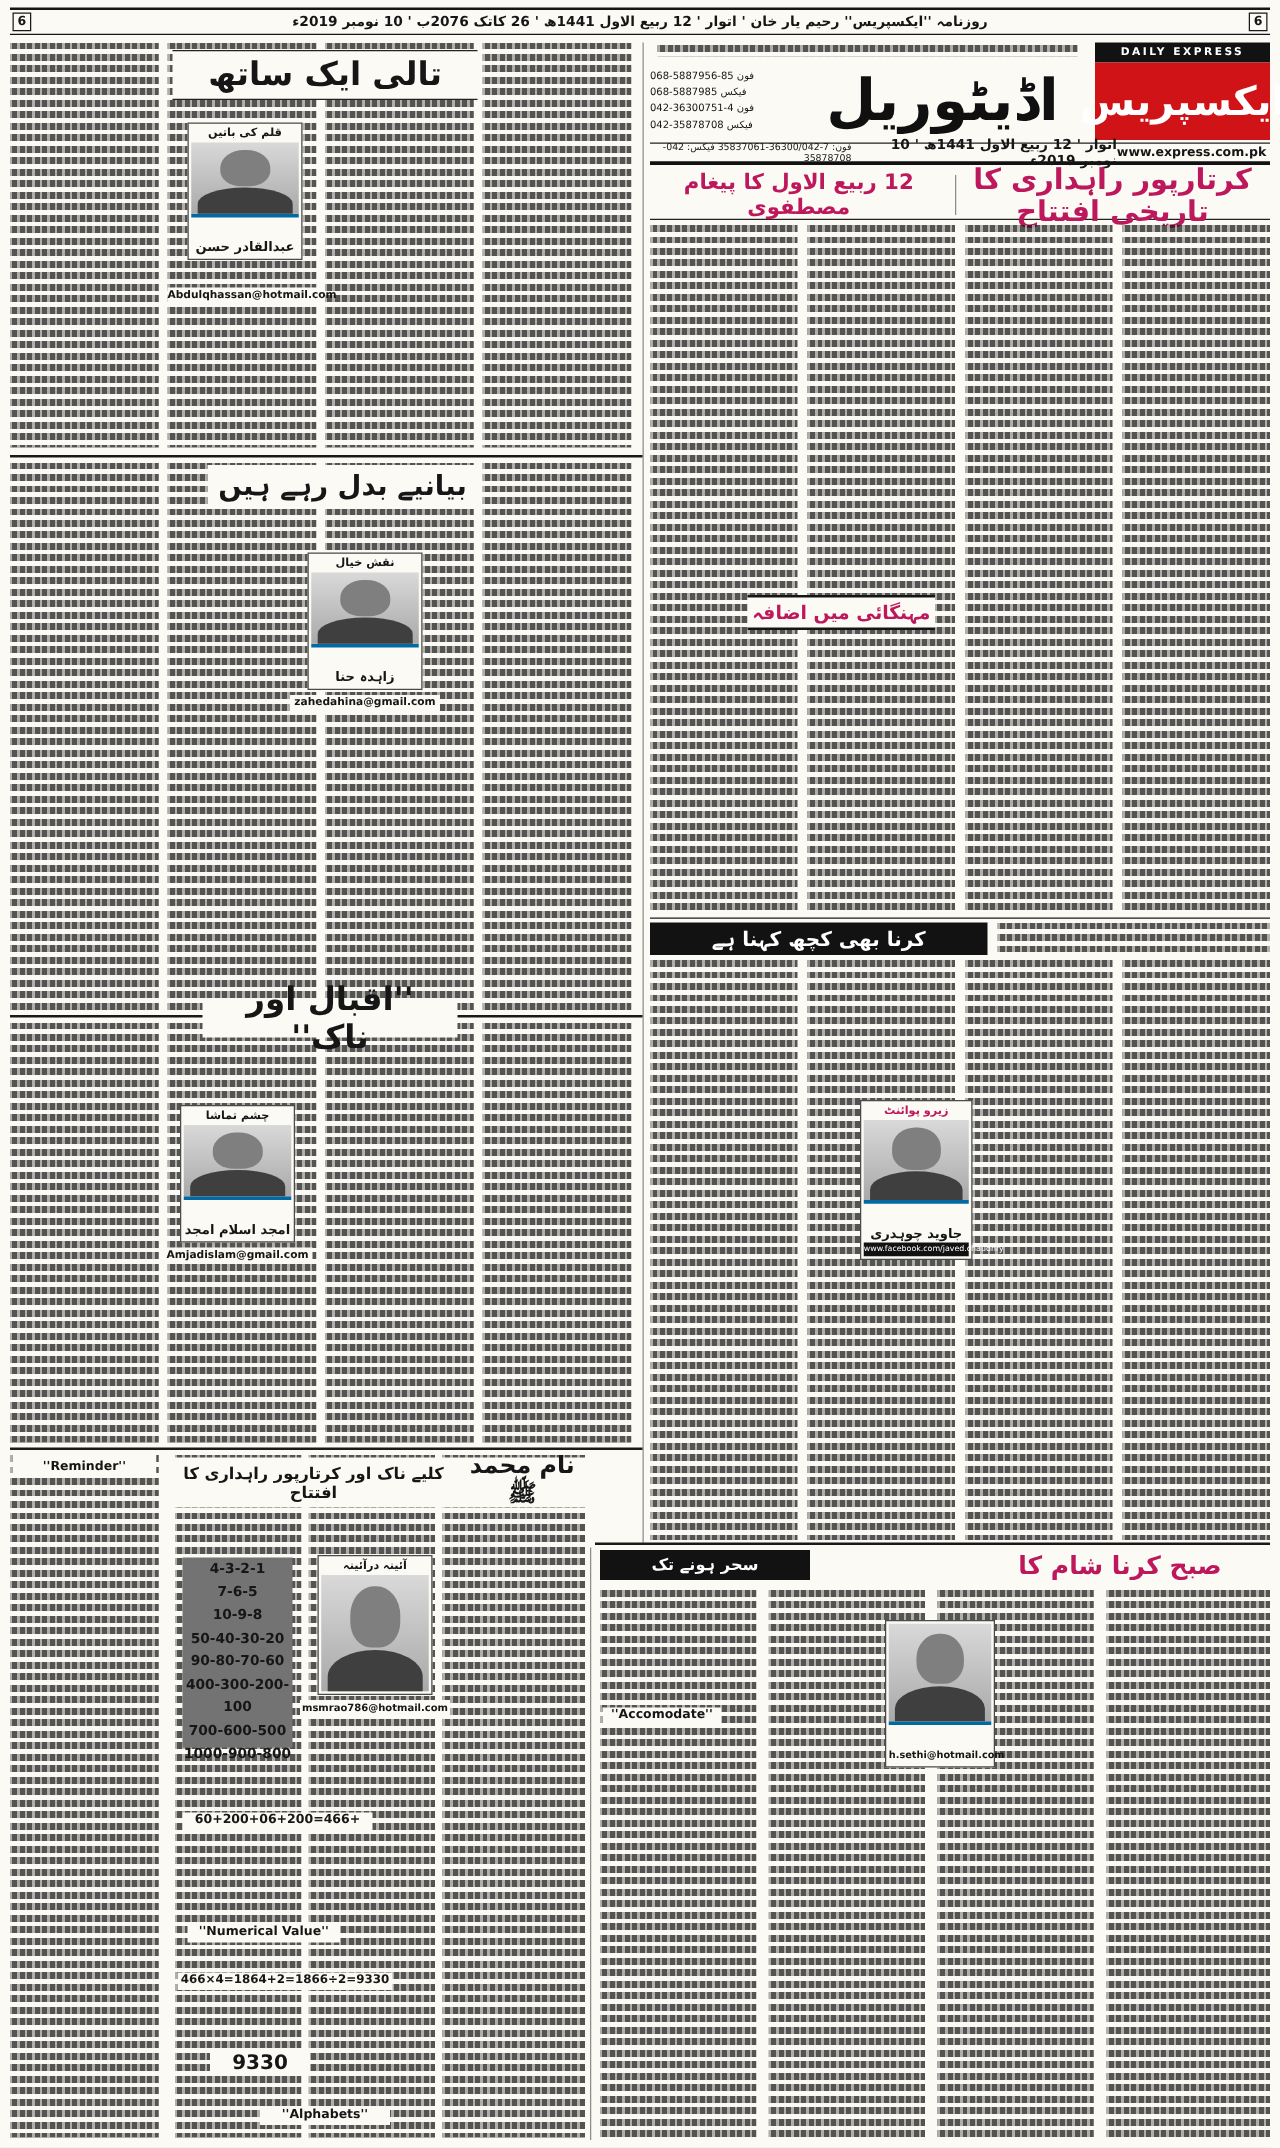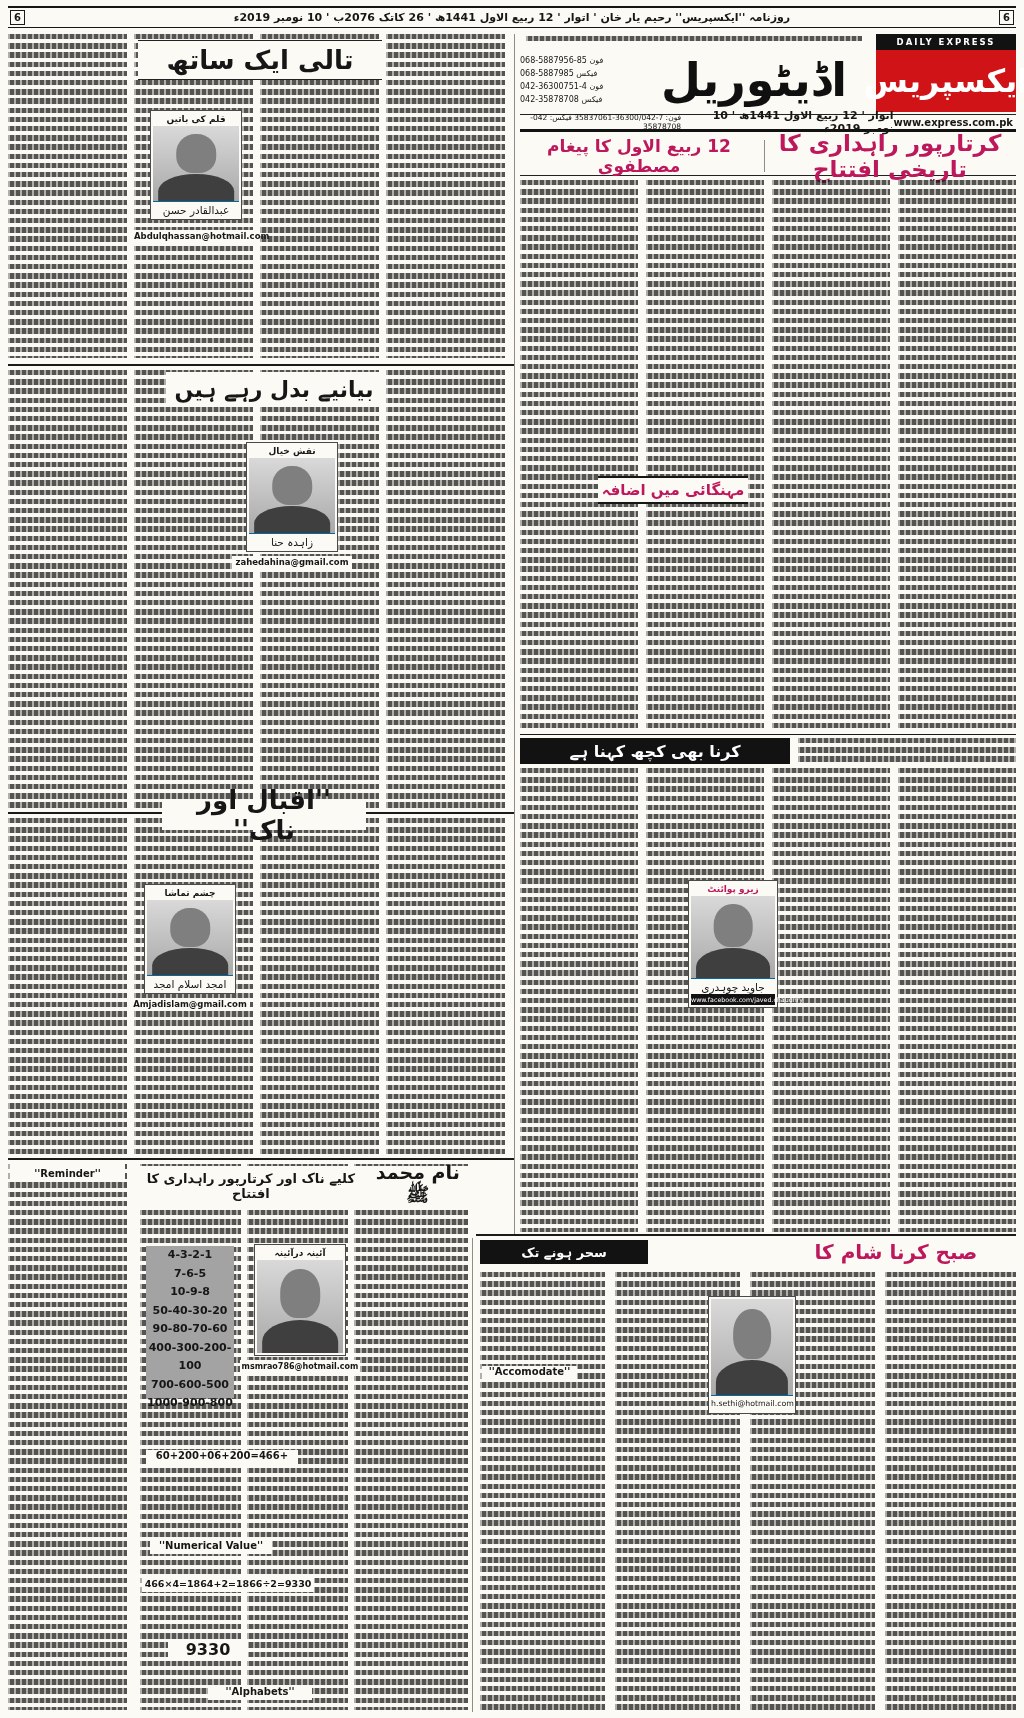--- a/index.html
+++ b/index.html
@@ -20,24 +20,24 @@
   .rule-v{position:absolute;background:#8f8d86;width:1px}
   
   .photo{position:relative;background:linear-gradient(180deg,#d9d9d9,#a9a9a9);overflow:hidden}
   .photo::before{content:"";position:absolute;left:50%;top:10%;width:46%;height:52%;transform:translateX(-50%);
       background:#7f7f7f;border-radius:48% 48% 42% 42%}
   .photo::after{content:"";position:absolute;left:50%;bottom:-10%;width:88%;height:46%;transform:translateX(-50%);
       background:#3f3f3f;border-radius:50% 50% 0 0}
   .authorbox{position:absolute;background:#fbfaf4;border:1px solid #4a4a4a;display:flex;flex-direction:column;padding:2px}
   .authorbox .lbl{font-size:9px;font-weight:bold;text-align:center;padding:1px 0;line-height:11px}
   .authorbox .photo{flex:1}
-  .authorbox .nm{font-size:10.5px;font-weight:normal;text-align:center;padding:2px 0 1px;border-top:1px solid #0369a1;line-height:12px}
+  .authorbox .nm{font-size:10.5px;font-weight:bold;text-align:center;padding:18px 0 1px;border-top:3px solid #0369a1;line-height:12px}
   .email{position:absolute;background:#fbfaf4;font-weight:bold;font-size:8.5px;text-align:center;line-height:13px}
   .blackbar{position:absolute;background:#121212;color:#fff;display:flex;align-items:center;justify-content:center;font-weight:bold}
-  .nums{position:absolute;background:#a3a3a3;font-weight:bold;font-size:11px;line-height:18.5px;text-align:center}
+  .nums{position:absolute;background:#737373;font-weight:bold;font-size:11px;line-height:18.5px;text-align:center}
   .eq{position:absolute;background:#fbfaf4;font-weight:bold;text-align:center}
   .pgnum{width:15px;height:15px;border:1px solid #1a1a1a;font-size:10px;font-weight:bold;display:flex;align-items:center;justify-content:center}
 </style>
 </head>
 <body>
 
 <div class="page">
 
   <div class="abs" style="left:8px;top:6px;width:1008px;height:22px;border-top:2px solid #161616;border-bottom:1px solid #161616;display:flex;align-items:center;justify-content:space-between;padding:0 2px">
     <div class="pgnum">6</div>
@@ -121,21 +121,21 @@
     <div class="nm" style="font-size:7.8px">h.sethi@hotmail.com</div>
   </div>
 
   <div class="tf" style="left:8px;top:34px;width:119px;height:324px"></div>
   <div class="tf" style="left:134px;top:34px;width:119px;height:324px"></div>
   <div class="tf" style="left:260px;top:34px;width:119px;height:324px"></div>
   <div class="tf" style="left:386px;top:34px;width:119px;height:324px"></div>
 
   <div class="c b paper" dir="rtl" style="position:absolute;left:138px;top:40px;width:244px;height:40px;border-top:1.5px solid #222;border-bottom:1.5px solid #222;font-size:26px">تالی ایک ساتھ</div>
 
-  <div class="authorbox" style="left:150px;top:110px;width:92px;height:110px">
+  <div class="authorbox" style="left:150px;top:98px;width:92px;height:110px">
     <div class="lbl" dir="rtl">قلم کی باتیں</div>
     <div class="photo"></div>
     <div class="nm" dir="rtl">عبدالقادر حسن</div>
   </div>
   <div class="email" style="left:134px;top:230px;width:124px;height:13px">Abdulqhassan@hotmail.com</div>
 
   <div class="tf" style="left:8px;top:370px;width:119px;height:438px"></div>
   <div class="tf" style="left:134px;top:370px;width:119px;height:438px"></div>
   <div class="tf" style="left:260px;top:370px;width:119px;height:438px"></div>
   <div class="tf" style="left:386px;top:370px;width:119px;height:438px"></div>

